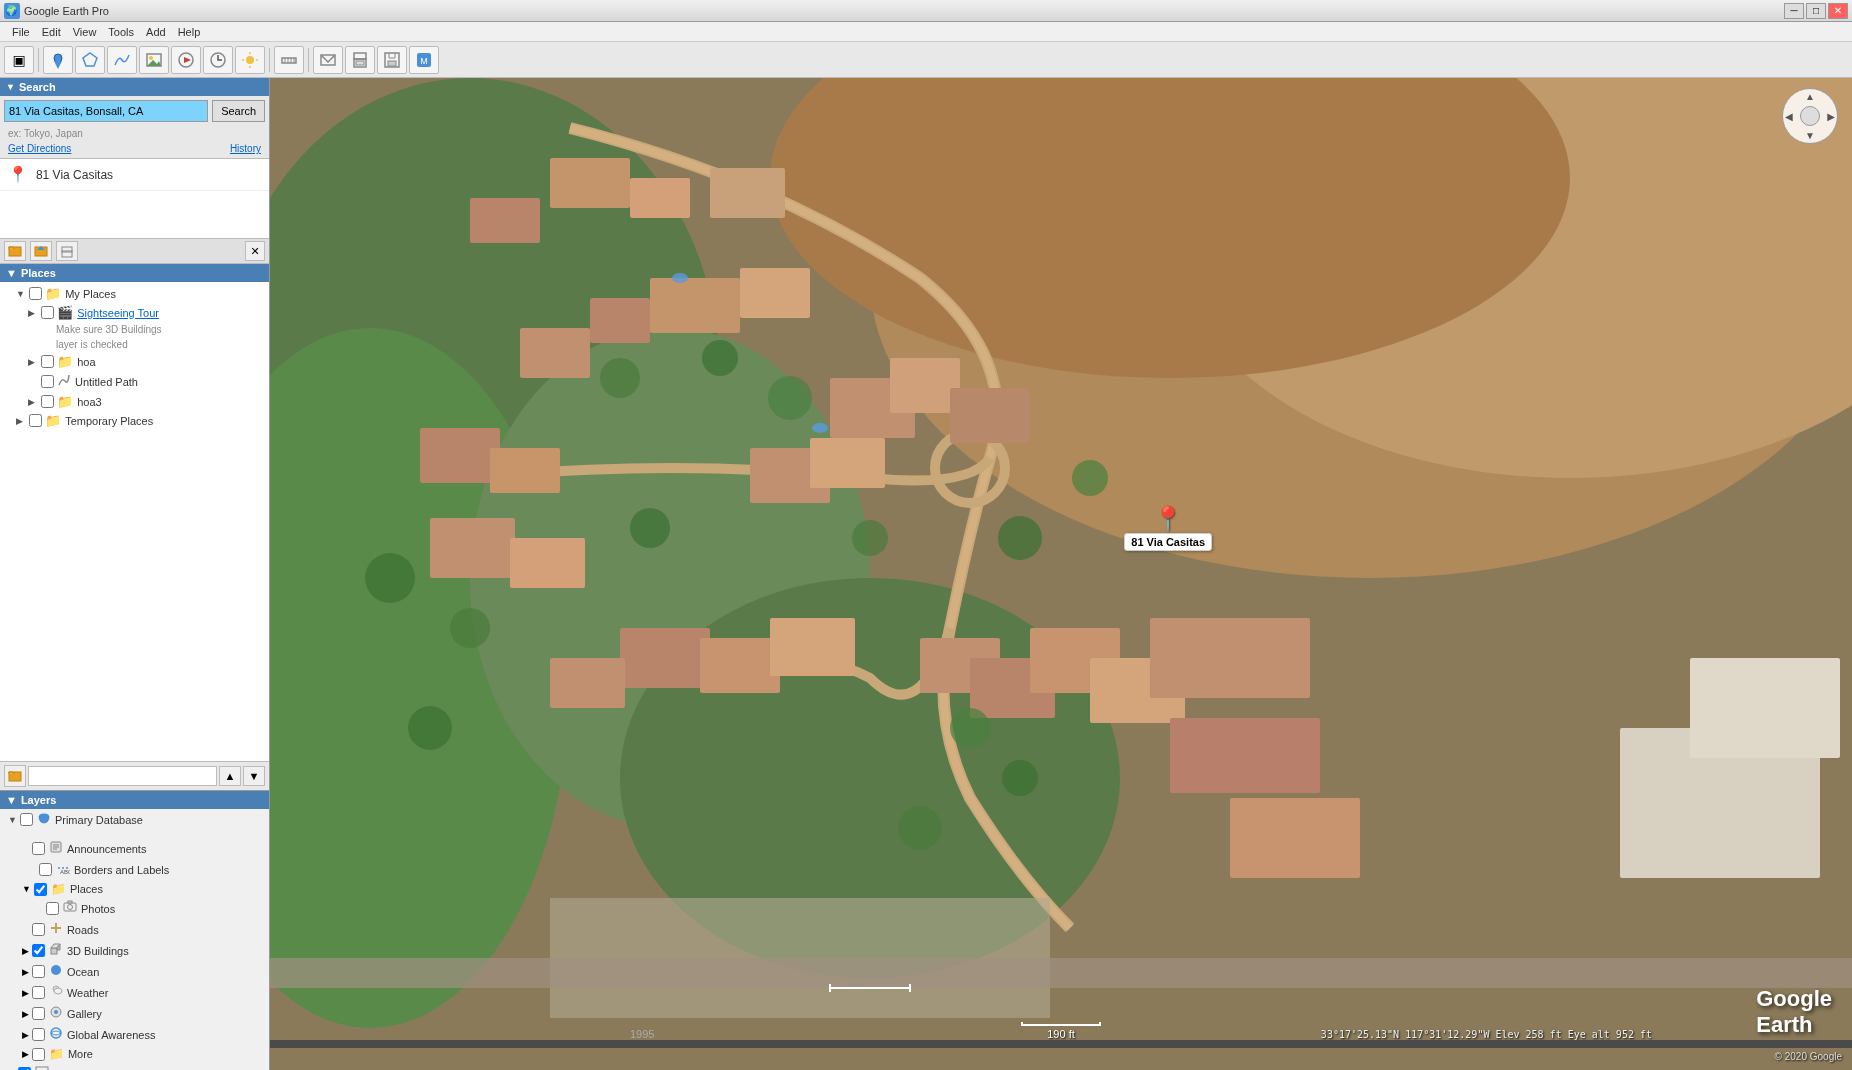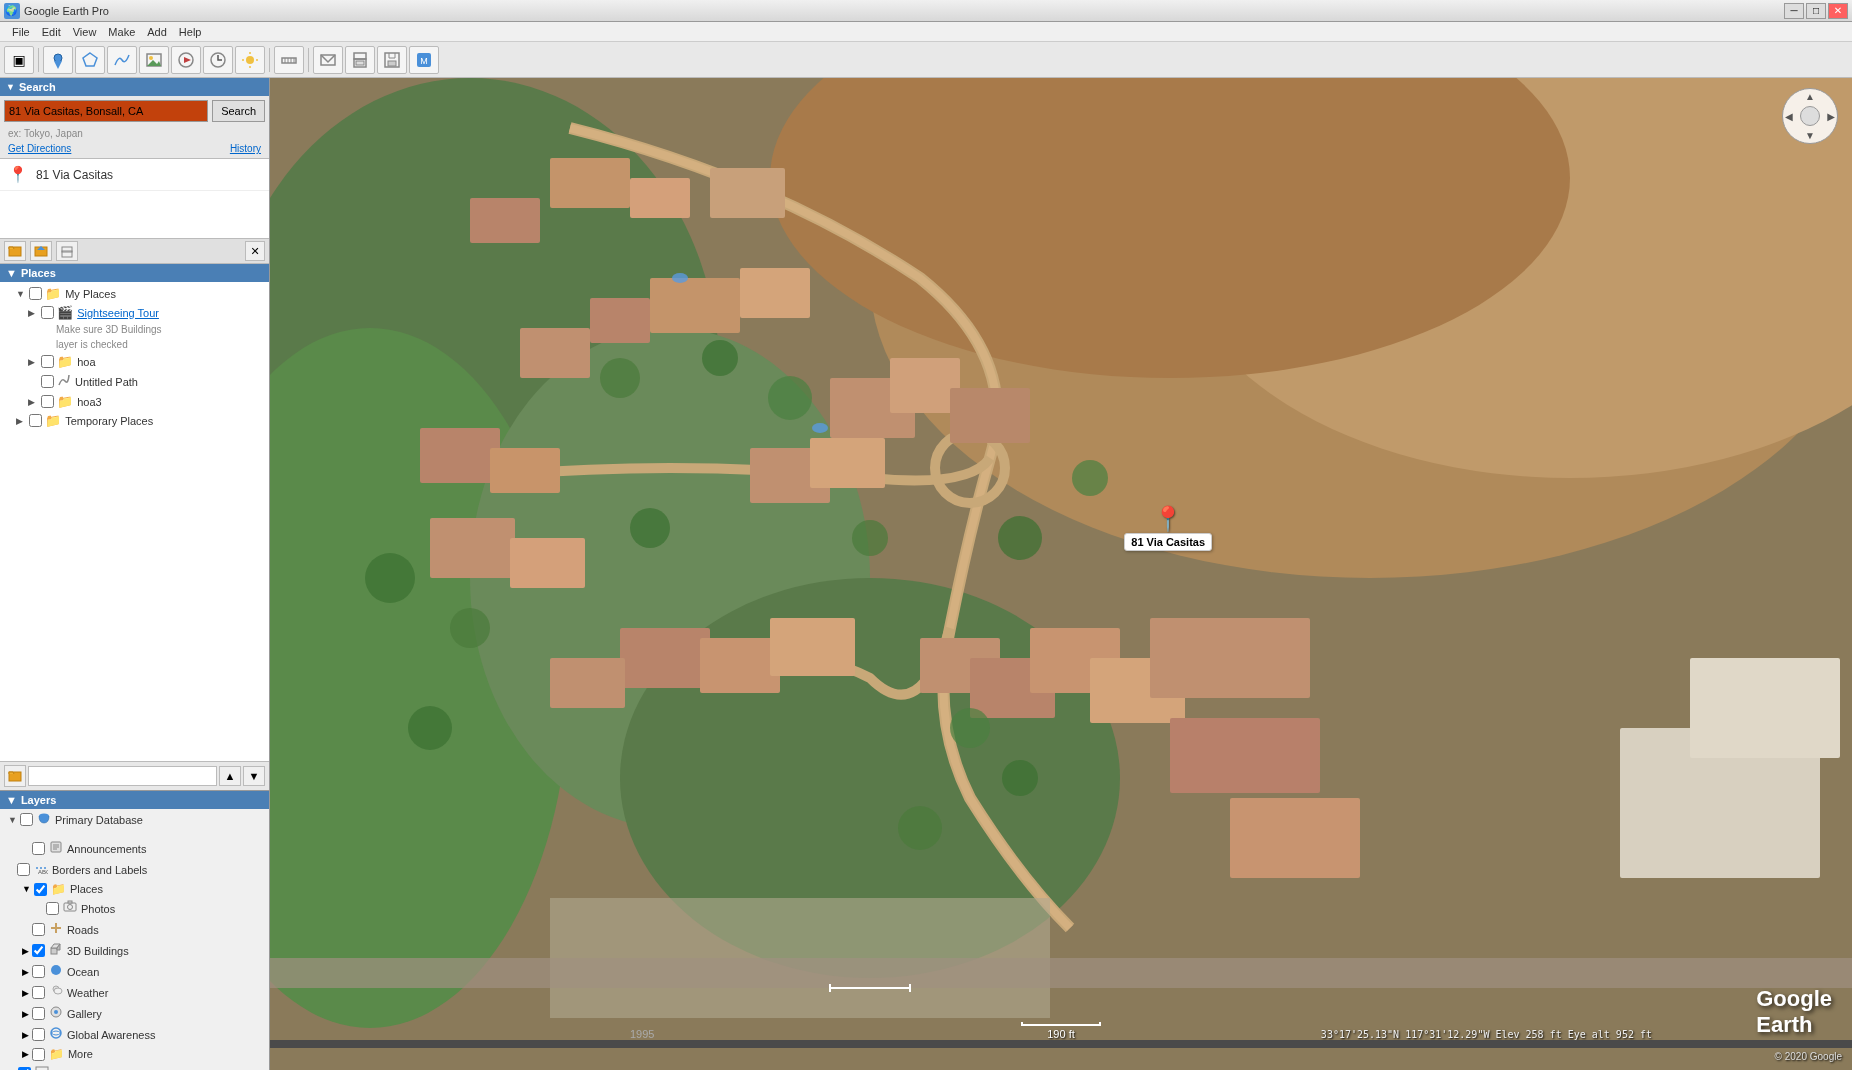--- a/index.html
+++ b/index.html
@@ -48,21 +48,21 @@
     
     #search-section { background: #e8e8e8; border-bottom: 1px solid #bbb; }
     #search-header {
       background: #4a7fb5; color: white; padding: 3px 6px;
       font-size: 11px; font-weight: bold; display: flex; align-items: center; gap: 4px;
     }
     #search-arrow { font-size: 9px; }
     #search-input-row { display: flex; padding: 4px; gap: 4px; }
     #search-input {
       flex: 1; height: 22px; border: 1px solid #999; padding: 0 4px;
-      font-size: 11px; background: #c2410c;
+      font-size: 11px; background: #7dd3fc;
     }
     #search-btn {
       height: 22px; padding: 0 8px; background: #e0e0e0;
       border: 1px solid #999; font-size: 11px; cursor: pointer;
     }
     #search-placeholder { padding: 2px 8px; font-size: 10px; color: #888; }
     #search-links { display: flex; justify-content: space-between; padding: 2px 8px 4px; }
     #search-links a { font-size: 10px; color: #0066cc; cursor: pointer; text-decoration: underline; }
 
     
@@ -212,21 +212,21 @@
     <div class="title-btn">─</div>
     <div class="title-btn">□</div>
     <div class="title-btn" style="background:#ff6060;color:white;">✕</div>
   </div>
 </div>
 
 <div id="menubar">
 <span class="menu-item">File</span>
     <span class="menu-item">Edit</span>
     <span class="menu-item">View</span>
-    <span class="menu-item">Make</span>
+    <span class="menu-item">Tools</span>
     <span class="menu-item">Add</span>
     <span class="menu-item">Help</span>
   </div>
 
 <div id="toolbar">
   <div class="toolbar-btn">▣</div>
   <div class="toolbar-sep"></div>
   <div class="toolbar-btn" title="Add Placemark">
     <svg width="18" height="18" viewBox="0 0 18 18">
         <circle cx="9" cy="7" r="4" fill="#4a90d9" stroke="#2060a0" stroke-width="1"></circle>
@@ -461,21 +461,21 @@
           <svg width="14" height="14" viewBox="0 0 14 14">
               <rect x="2" y="2" width="10" height="10" rx="1" fill="#e0e0e0" stroke="#888" stroke-width="1"></rect>
               <line x1="4" y1="5" x2="10" y2="5" stroke="#888" stroke-width="1"></line>
               <line x1="4" y1="7" x2="10" y2="7" stroke="#888" stroke-width="1"></line>
               <line x1="4" y1="9" x2="8" y2="9" stroke="#888" stroke-width="1"></line>
             </svg>
         </span>
         <span class="layer-label">Announcements</span>
       </div>
 
-      <div class="layer-item" style="padding-left: 7px;">
+      <div class="layer-item" style="padding-left: 22px; margin-left: 7px;">
         <span style="font-size:9px;margin-right:3px;visibility:hidden;">▶</span>
         <input type="checkbox" class="layer-checkbox" style="">
         <span class="layer-icon">
           <svg width="14" height="14" viewBox="0 0 14 14">
               <path d="M2,7 L12,7" stroke="#4a90d9" stroke-width="1.5" stroke-dasharray="2,2"></path>
               <text x="4" y="13" font-size="6" fill="#555">ABC</text>
             </svg>
         </span>
         <span class="layer-label">Borders and Labels</span>
       </div>

